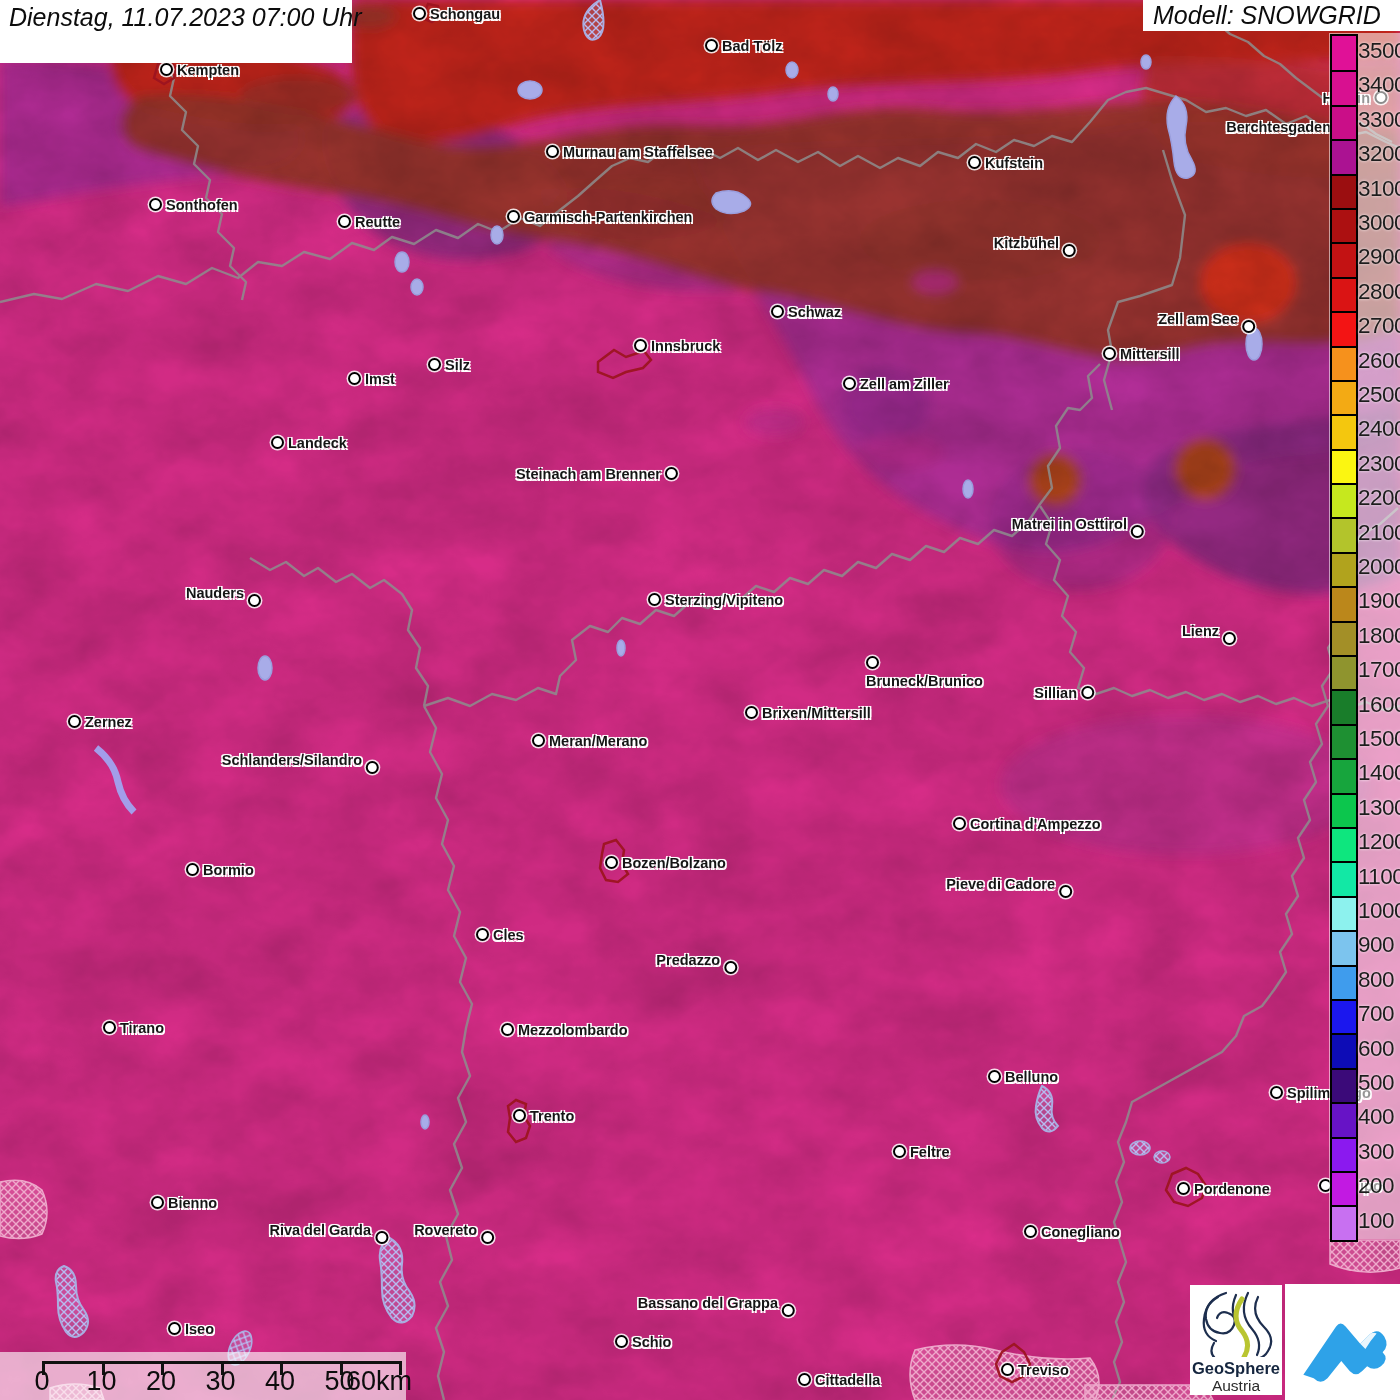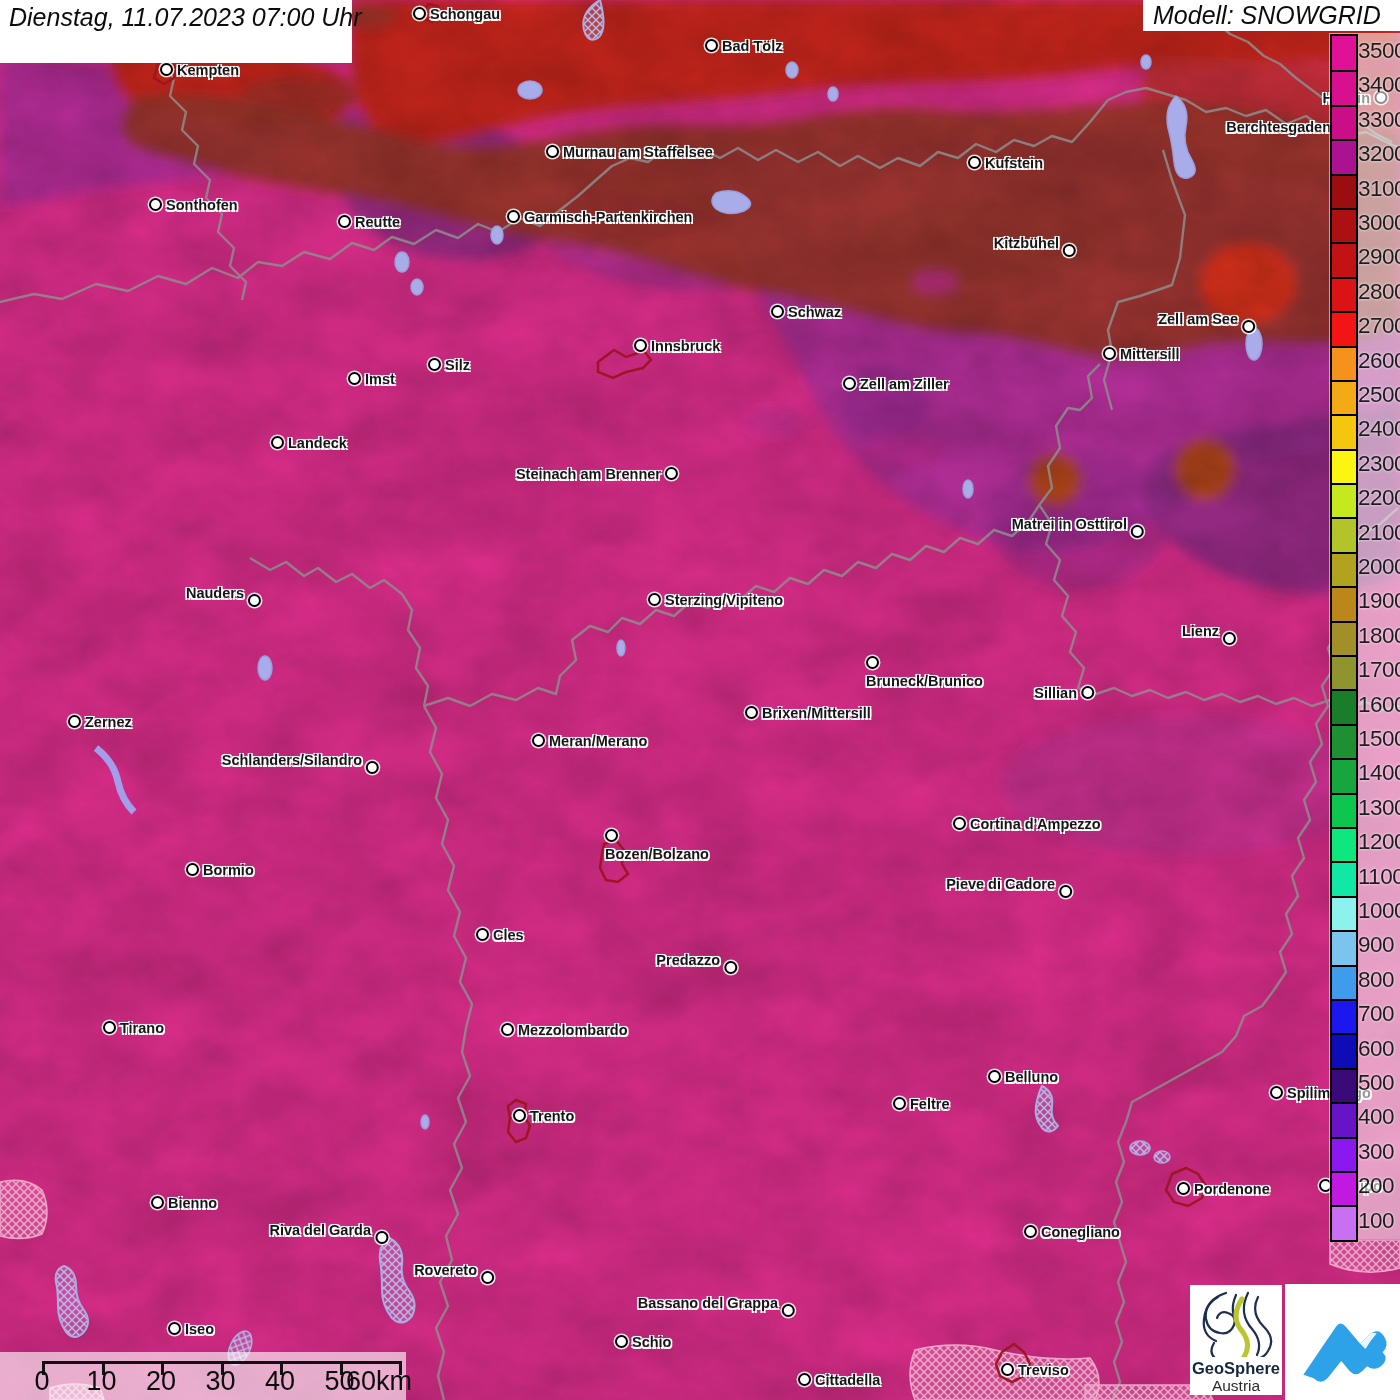--- a/index.html
+++ b/index.html
@@ -281,21 +281,21 @@
         <span class="lbl">Meran/Merano</span>
       </div>
       <div class="city" style="left: 379px; transform: translateX(-100%); top: 752px;">
         <span class="lbl">Schlanders/Silandro</span>
         <span class="dot" style="margin-top: 9px;"></span>
       </div>
       <div class="city" style="left: 953px; top: 816px;">
         <span class="dot" style="margin-top: 1px;"></span>
         <span class="lbl">Cortina d'Ampezzo</span>
       </div>
-      <div class="city" style="left: 605px; top: 828px; flex-direction: column;">
+      <div class="city" style="left: 605px; top: 855px;">
         <span class="dot" style="margin-top: 1px;"></span>
         <span class="lbl">Bozen/Bolzano</span>
       </div>
       <div class="city" style="left: 186px; top: 862px;">
         <span class="dot" style="margin-top: 1px;"></span>
         <span class="lbl">Bormio</span>
       </div>
       <div class="city" style="left: 1072px; transform: translateX(-100%); top: 876px;">
         <span class="lbl">Pieve di Cadore</span>
         <span class="dot" style="margin-top: 9px;"></span>
@@ -321,41 +321,41 @@
         <span class="lbl">Belluno</span>
       </div>
       <div class="city" style="left: 1270px; top: 1085px;">
         <span class="dot" style="margin-top: 1px;"></span>
         <span class="lbl">Spilimbergo</span>
       </div>
       <div class="city" style="left: 513px; top: 1108px;">
         <span class="dot" style="margin-top: 1px;"></span>
         <span class="lbl">Trento</span>
       </div>
-      <div class="city" style="left: 853px; top: 1096px; padding-left: 40px;">
+      <div class="city" style="left: 853px; top: 1144px; padding-left: 40px;">
         <span class="dot" style="margin-top: 1px;"></span>
         <span class="lbl">Feltre</span>
       </div>
       <div class="city" style="left: 1319px; top: 1178px;">
         <span class="dot" style="margin-top: 1px;"></span>
         <span class="lbl" style="margin-left: 24px;">ipo</span>
       </div>
       <div class="city" style="left: 1177px; top: 1181px;">
         <span class="dot" style="margin-top: 1px;"></span>
         <span class="lbl">Pordenone</span>
       </div>
       <div class="city" style="left: 151px; top: 1195px;">
         <span class="dot" style="margin-top: 1px;"></span>
         <span class="lbl">Bienno</span>
       </div>
       <div class="city" style="left: 388px; transform: translateX(-100%); top: 1222px;">
         <span class="lbl">Riva del Garda</span>
         <span class="dot" style="margin-top: 9px;"></span>
       </div>
-      <div class="city" style="left: 494px; transform: translateX(-100%); top: 1222px; margin-top: 40px;">
+      <div class="city" style="left: 494px; transform: translateX(-100%); top: 1222px;">
         <span class="lbl">Rovereto</span>
         <span class="dot" style="margin-top: 9px;"></span>
       </div>
       <div class="city" style="left: 1024px; top: 1224px;">
         <span class="dot" style="margin-top: 1px;"></span>
         <span class="lbl">Conegliano</span>
       </div>
       <div class="city" style="left: 795px; transform: translateX(-100%); top: 1295px;">
         <span class="lbl">Bassano del Grappa</span>
         <span class="dot" style="margin-top: 9px;"></span>

